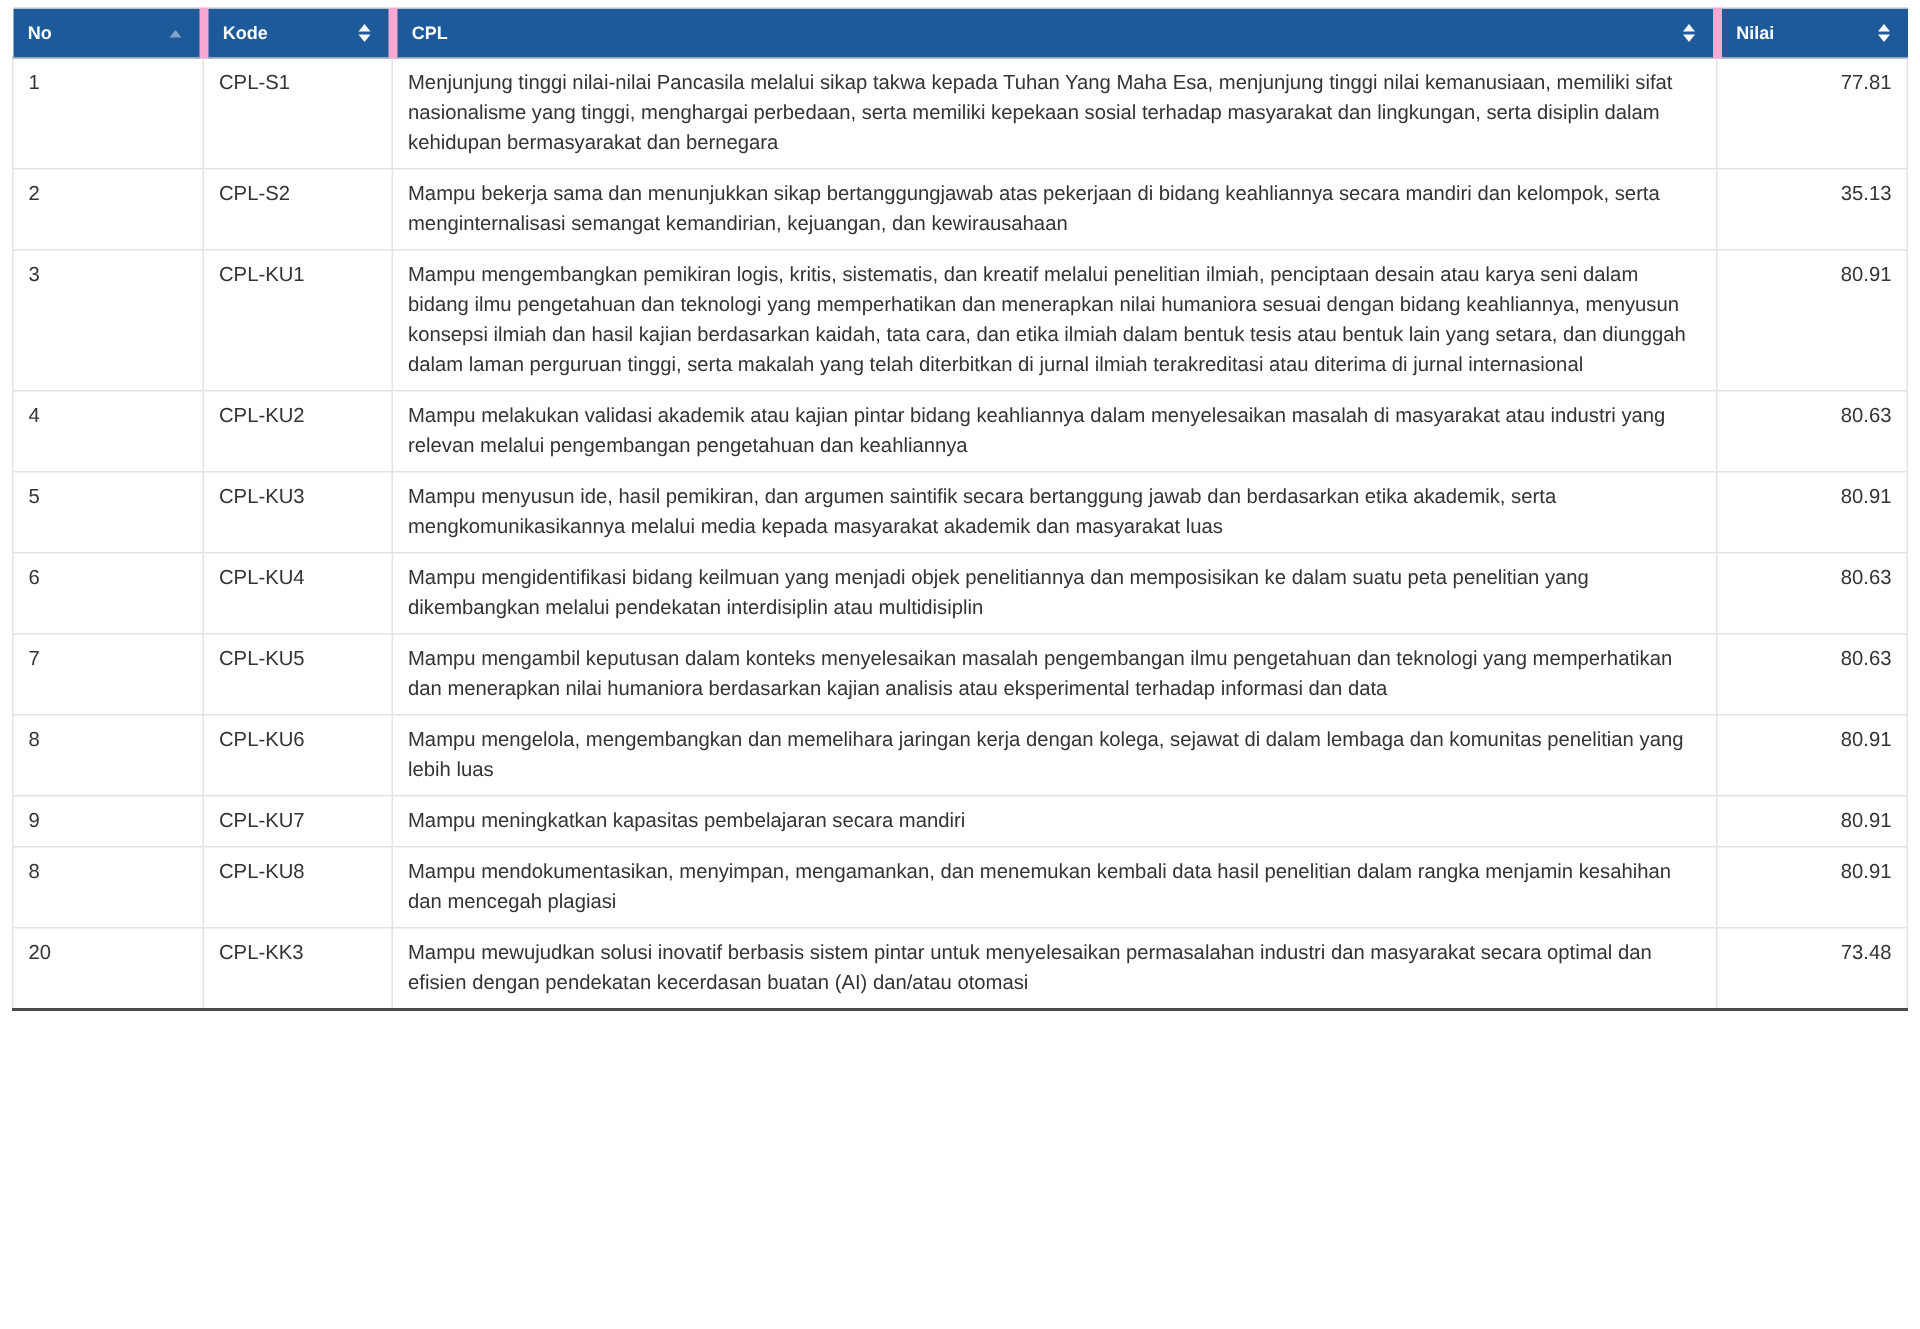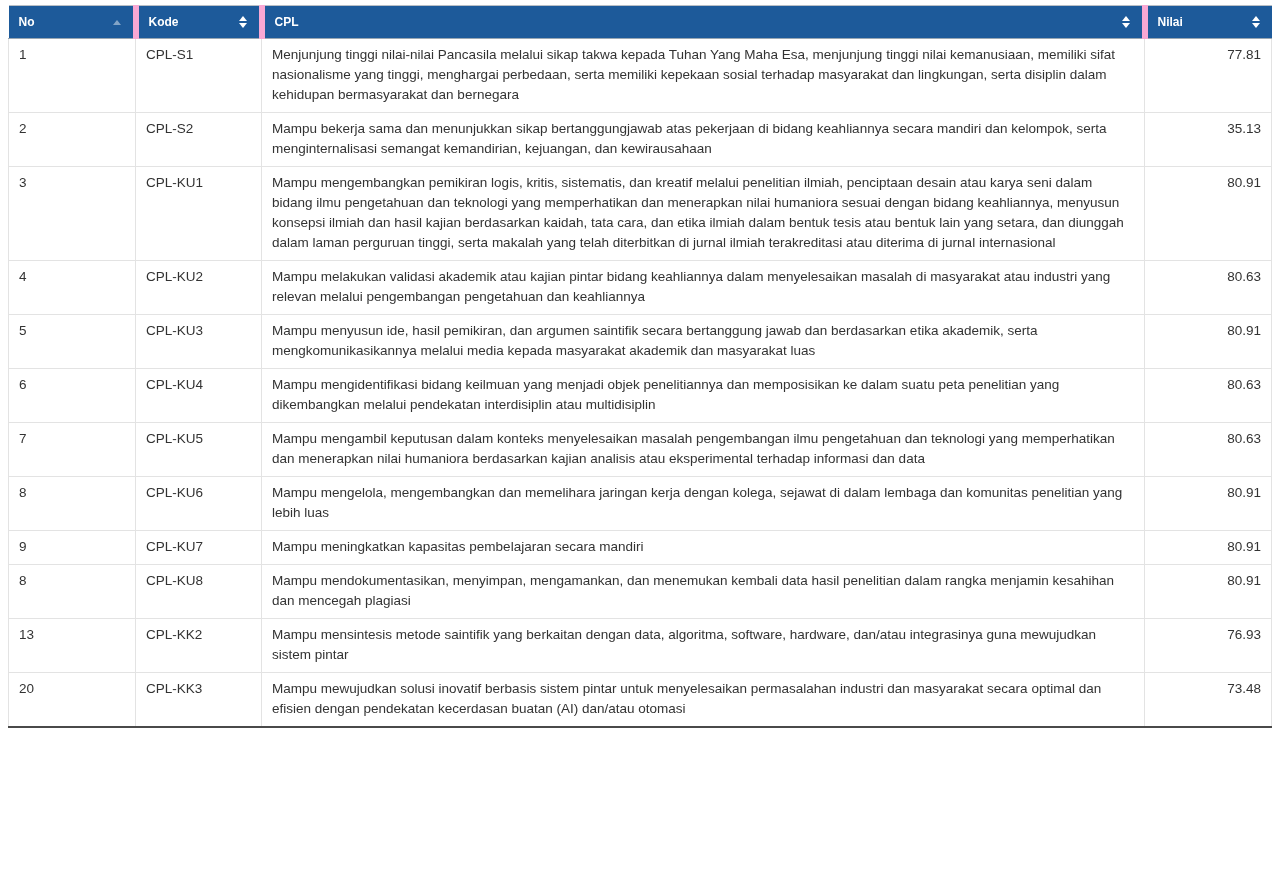--- a/index.html
+++ b/index.html
@@ -175,26 +175,20 @@
           <td class="col-cpl">Mampu meningkatkan kapasitas pembelajaran secara mandiri</td>
           <td class="col-nilai">80.91</td>
         </tr>
         <tr>
           <td class="col-no">8</td>
           <td class="col-kode">CPL-KU8</td>
           <td class="col-cpl">Mampu mendokumentasikan, menyimpan, mengamankan, dan menemukan kembali data hasil penelitian dalam rangka menjamin kesahihan dan mencegah plagiasi</td>
           <td class="col-nilai">80.91</td>
         </tr>
         <tr>
-          <td class="col-no">13</td>
-          <td class="col-kode">CPL-KK2</td>
-          <td class="col-cpl">Mampu mensintesis metode saintifik yang berkaitan dengan data, algoritma, software, hardware, dan/atau integrasinya guna mewujudkan sistem pintar</td>
-          <td class="col-nilai">76.93</td>
-        </tr>
-        <tr>
           <td class="col-no">20</td>
           <td class="col-kode">CPL-KK3</td>
           <td class="col-cpl">Mampu mewujudkan solusi inovatif berbasis sistem pintar untuk menyelesaikan permasalahan industri dan masyarakat secara optimal dan efisien dengan pendekatan kecerdasan buatan (AI) dan/atau otomasi</td>
           <td class="col-nilai">73.48</td>
         </tr>
       </tbody>
   </table>
 </div>
 
 </body></html>

